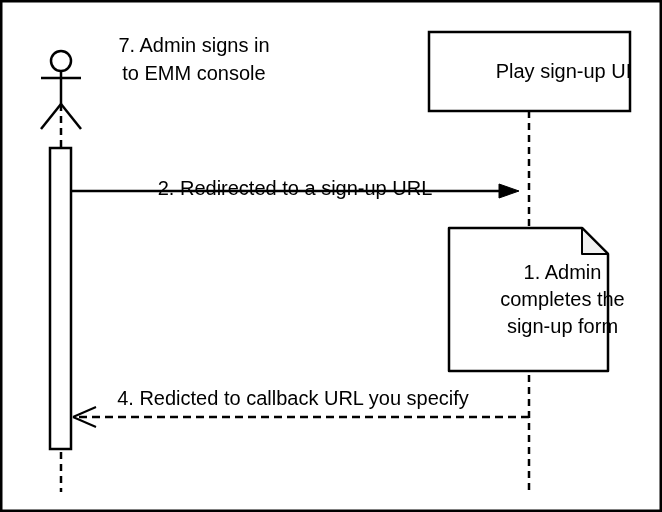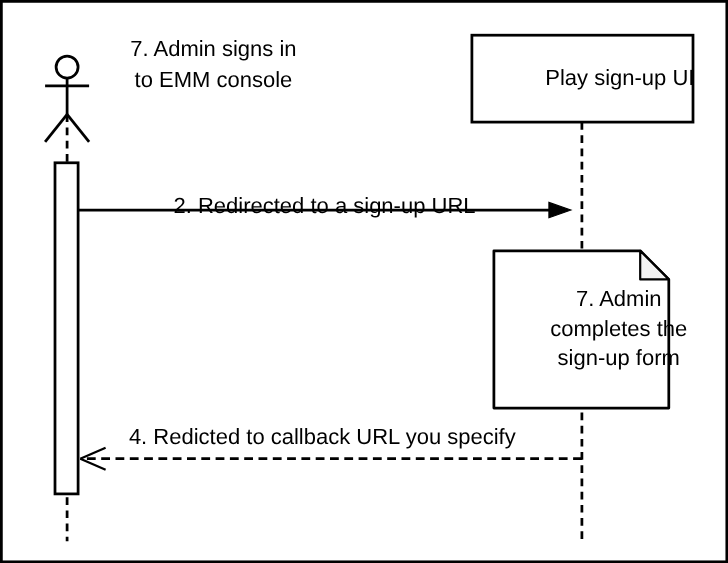--- a/index.html
+++ b/index.html
@@ -115,20 +115,20 @@
   <div class="label label-center" id="actor-label">7. Admin signs in
 to EMM console</div>
 
   <div class="label flex-center" id="participant-label">
     <span>Play sign-up UI</span>
   </div>
 
   <div class="label label-center" id="message-2-label">2. Redirected to a sign-up URL</div>
 
   <div class="label flex-center label-center" id="note-label">
-    <span style="white-space: pre-line; text-align: center;">7. Admin
+    <span style="white-space: pre-line; text-align: center;">1. Admin
 completes the
 sign-up form</span>
   </div>
 
   <div class="label label-center" id="message-4-label">4. Redicted to callback URL you specify</div>
 
 </div>
 
 </body></html>

